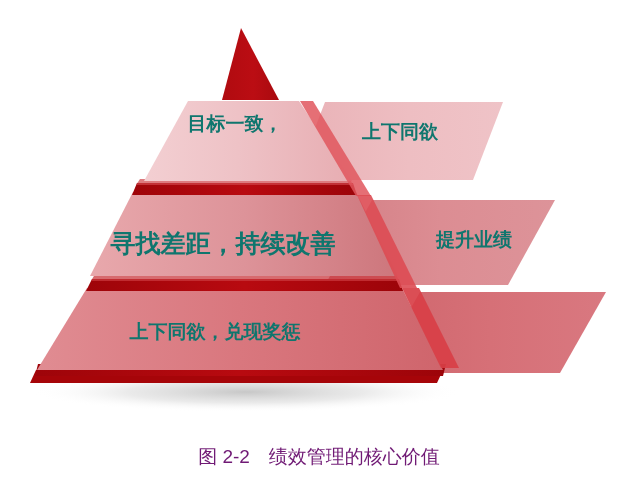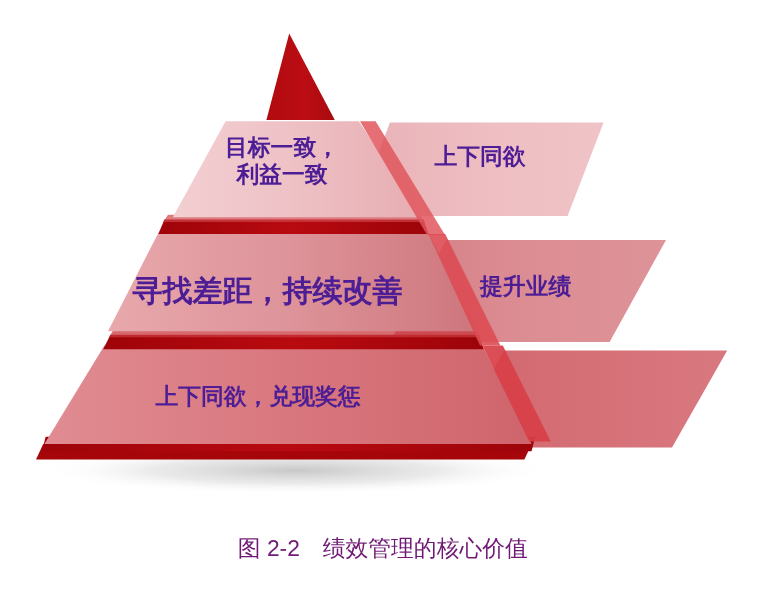--- a/index.html
+++ b/index.html
@@ -21,21 +21,21 @@
   }
   #pyramid-svg {
     position: absolute;
     left: 0;
     top: 0;
     width: 638px;
     height: 430px;
   }
   .tier-text {
     position: absolute;
-    color: #4c1d95;
+    color: #0f766e;
     font-weight: 700;
     line-height: 1.22;
     text-align: center;
     white-space: pre;
     pointer-events: none;
     font-family: "Liberation Sans", "DejaVu Sans", sans-serif;
   }
   #t1-text {
     left: 160px;
     top: 112px;
@@ -54,21 +54,21 @@
     width: 290px;
     font-size: 19px;
   }
   #s1-text {
     left: 330px;
     top: 120px;
     width: 140px;
     font-size: 19px;
   }
   #s2-text {
-    left: 368px;
+    left: 404px;
     top: 228px;
     width: 140px;
     font-size: 19px;
   }
   #s3-text {
     left: 420px;
     top: 320px;
     width: 140px;
     font-size: 19px;
   }
@@ -173,21 +173,21 @@
 
     <polygon points="188,101 299,101 352,181 144,181" fill="url(#g-t1)"></polygon>
 
     <polygon points="241,28 279,100 222,100" fill="url(#g-apex)"></polygon>
 
     <polygon points="300,101 313,101 371,196 356,196" fill="#e0565d" opacity="0.85"></polygon>
     <polygon points="357,195 371,195 417,288 400,288" fill="#dd4b53" opacity="0.9"></polygon>
     <polygon points="402,288 419,288 459,368 441,368" fill="#d83f47" opacity="0.92"></polygon>
   </svg>
 
-  <div class="tier-text" id="t1-text"><span>目标一致，</span><br><span>利益一致</span></div>
+  <div class="tier-text" id="t1-text"><span>目标一致，</span><br></div>
 
   <div class="tier-text" id="t2-text">寻找差距，持续改善</div>
 
   <div class="tier-text" id="t3-text">上下同欲，兑现奖惩</div>
 
   <div class="tier-text" id="s1-text">上下同欲</div>
 
   <div class="tier-text" id="s2-text">提升业绩</div>
 
 

